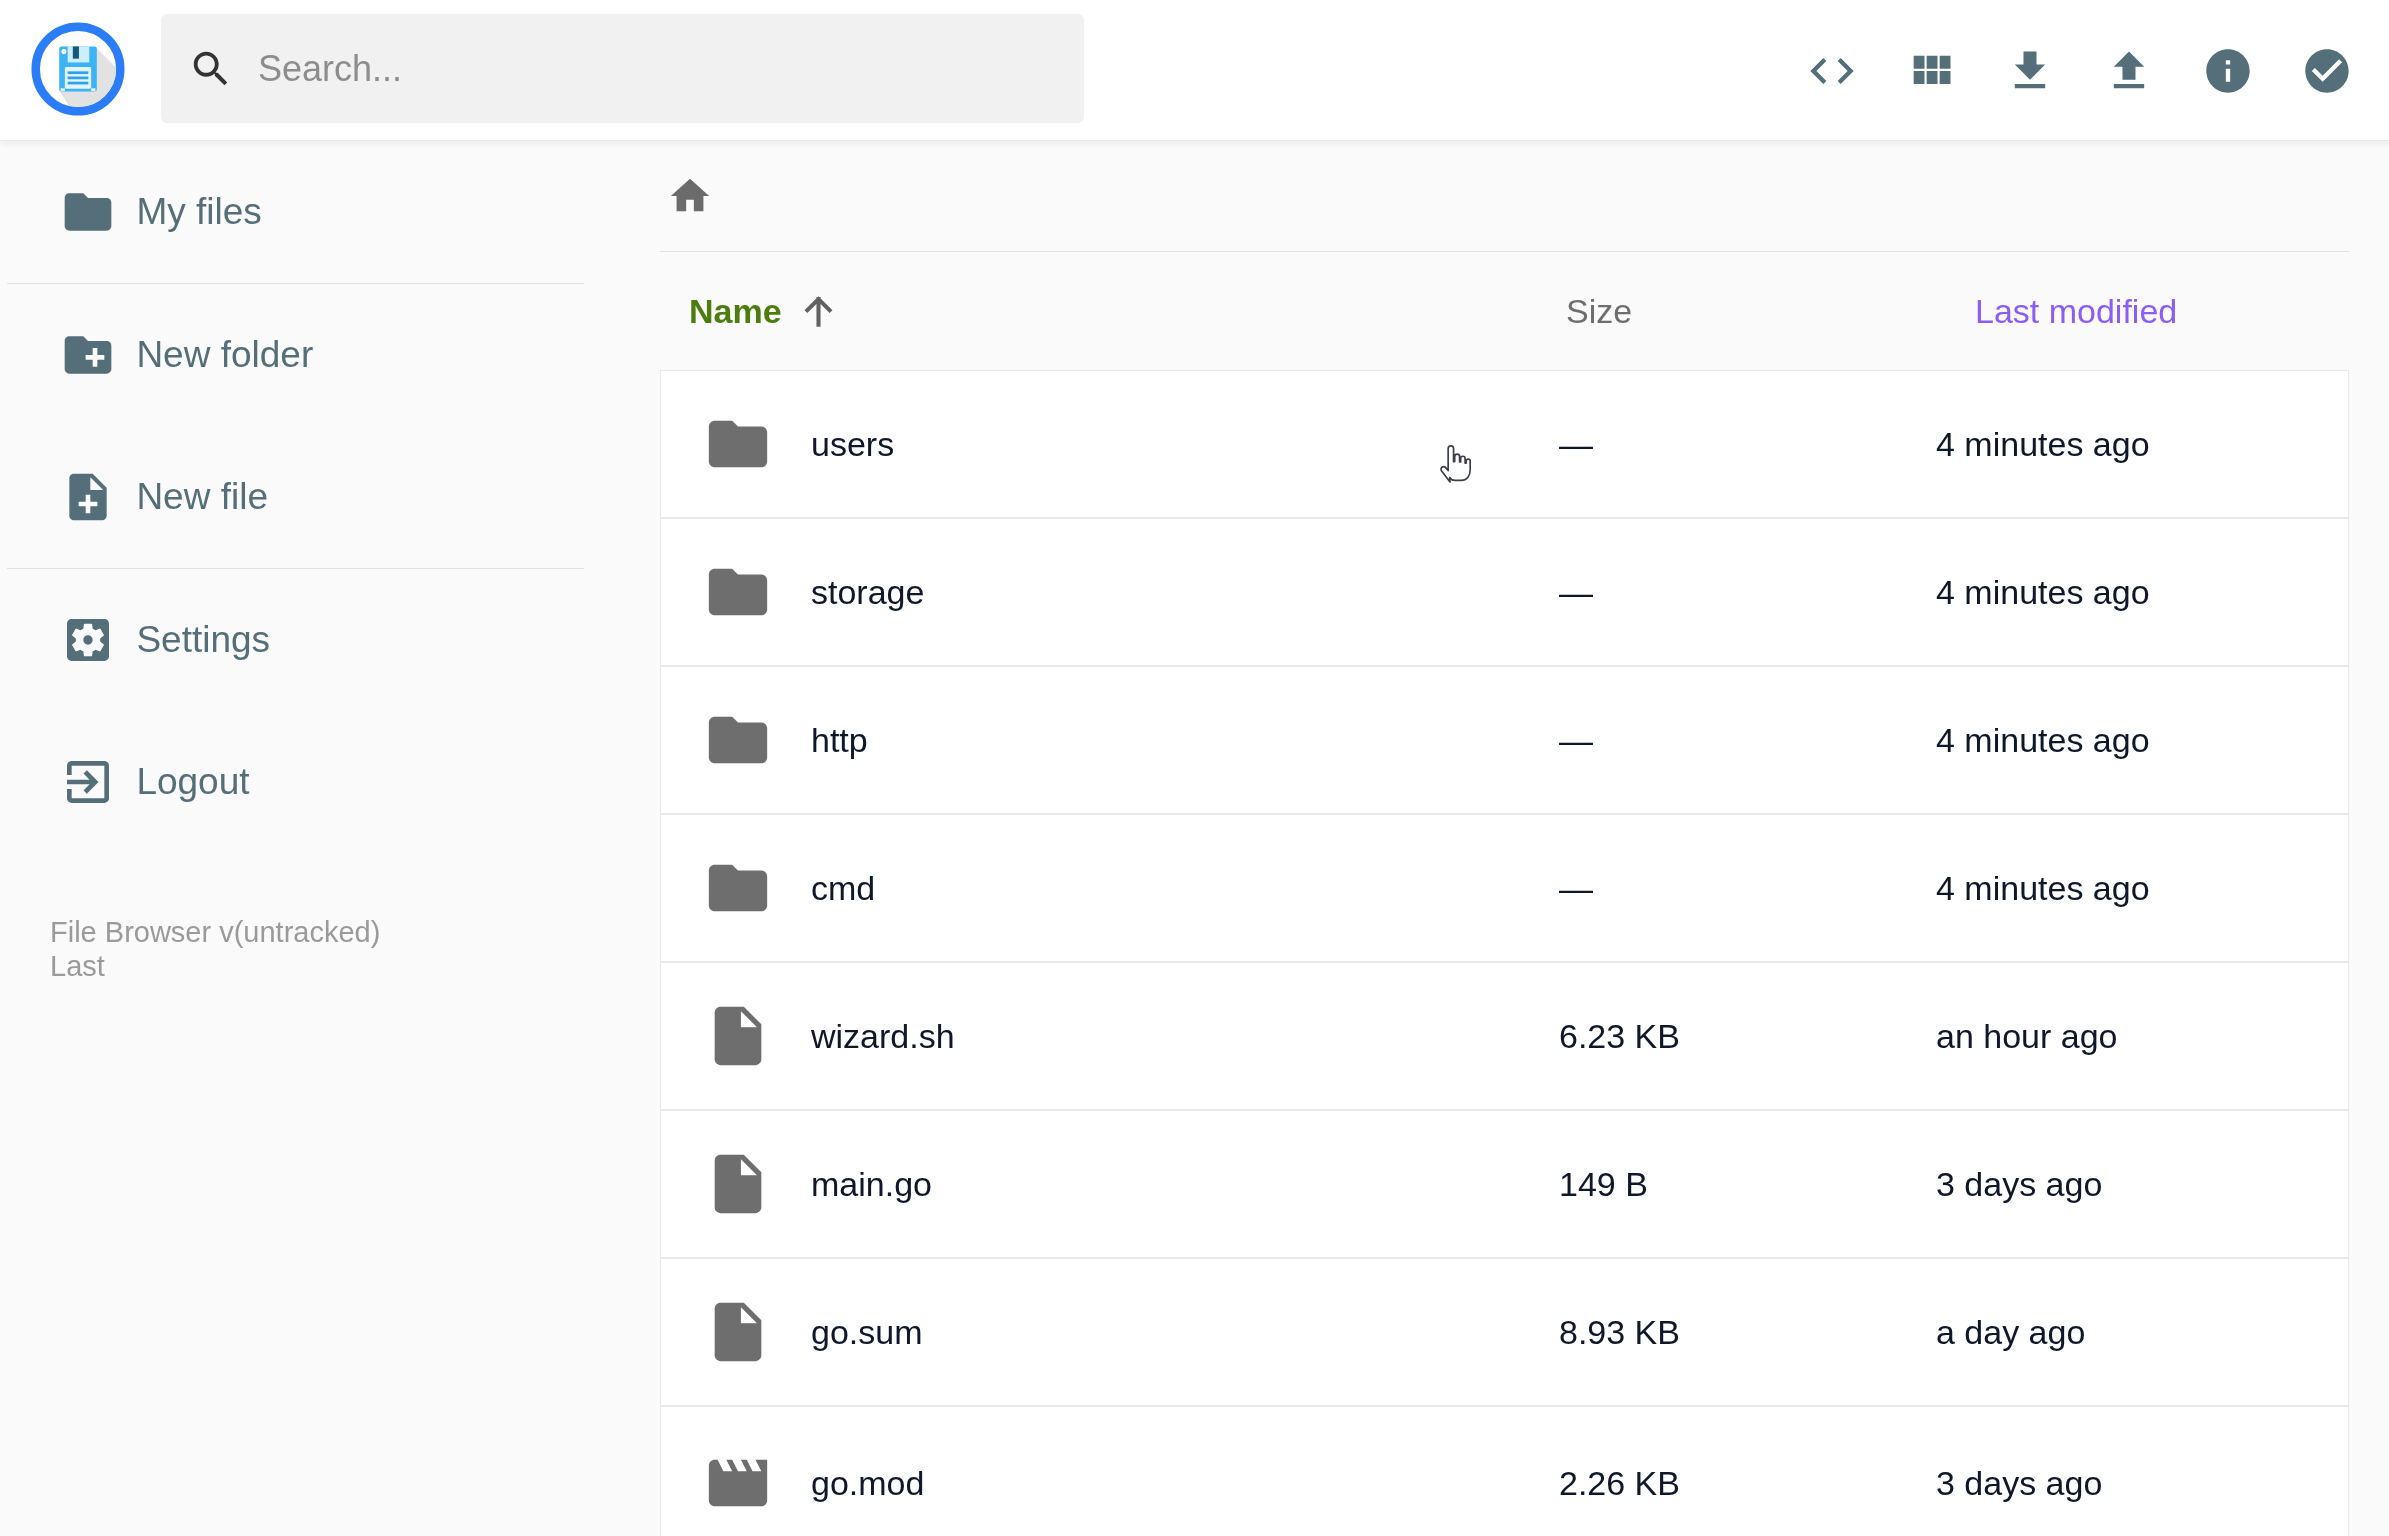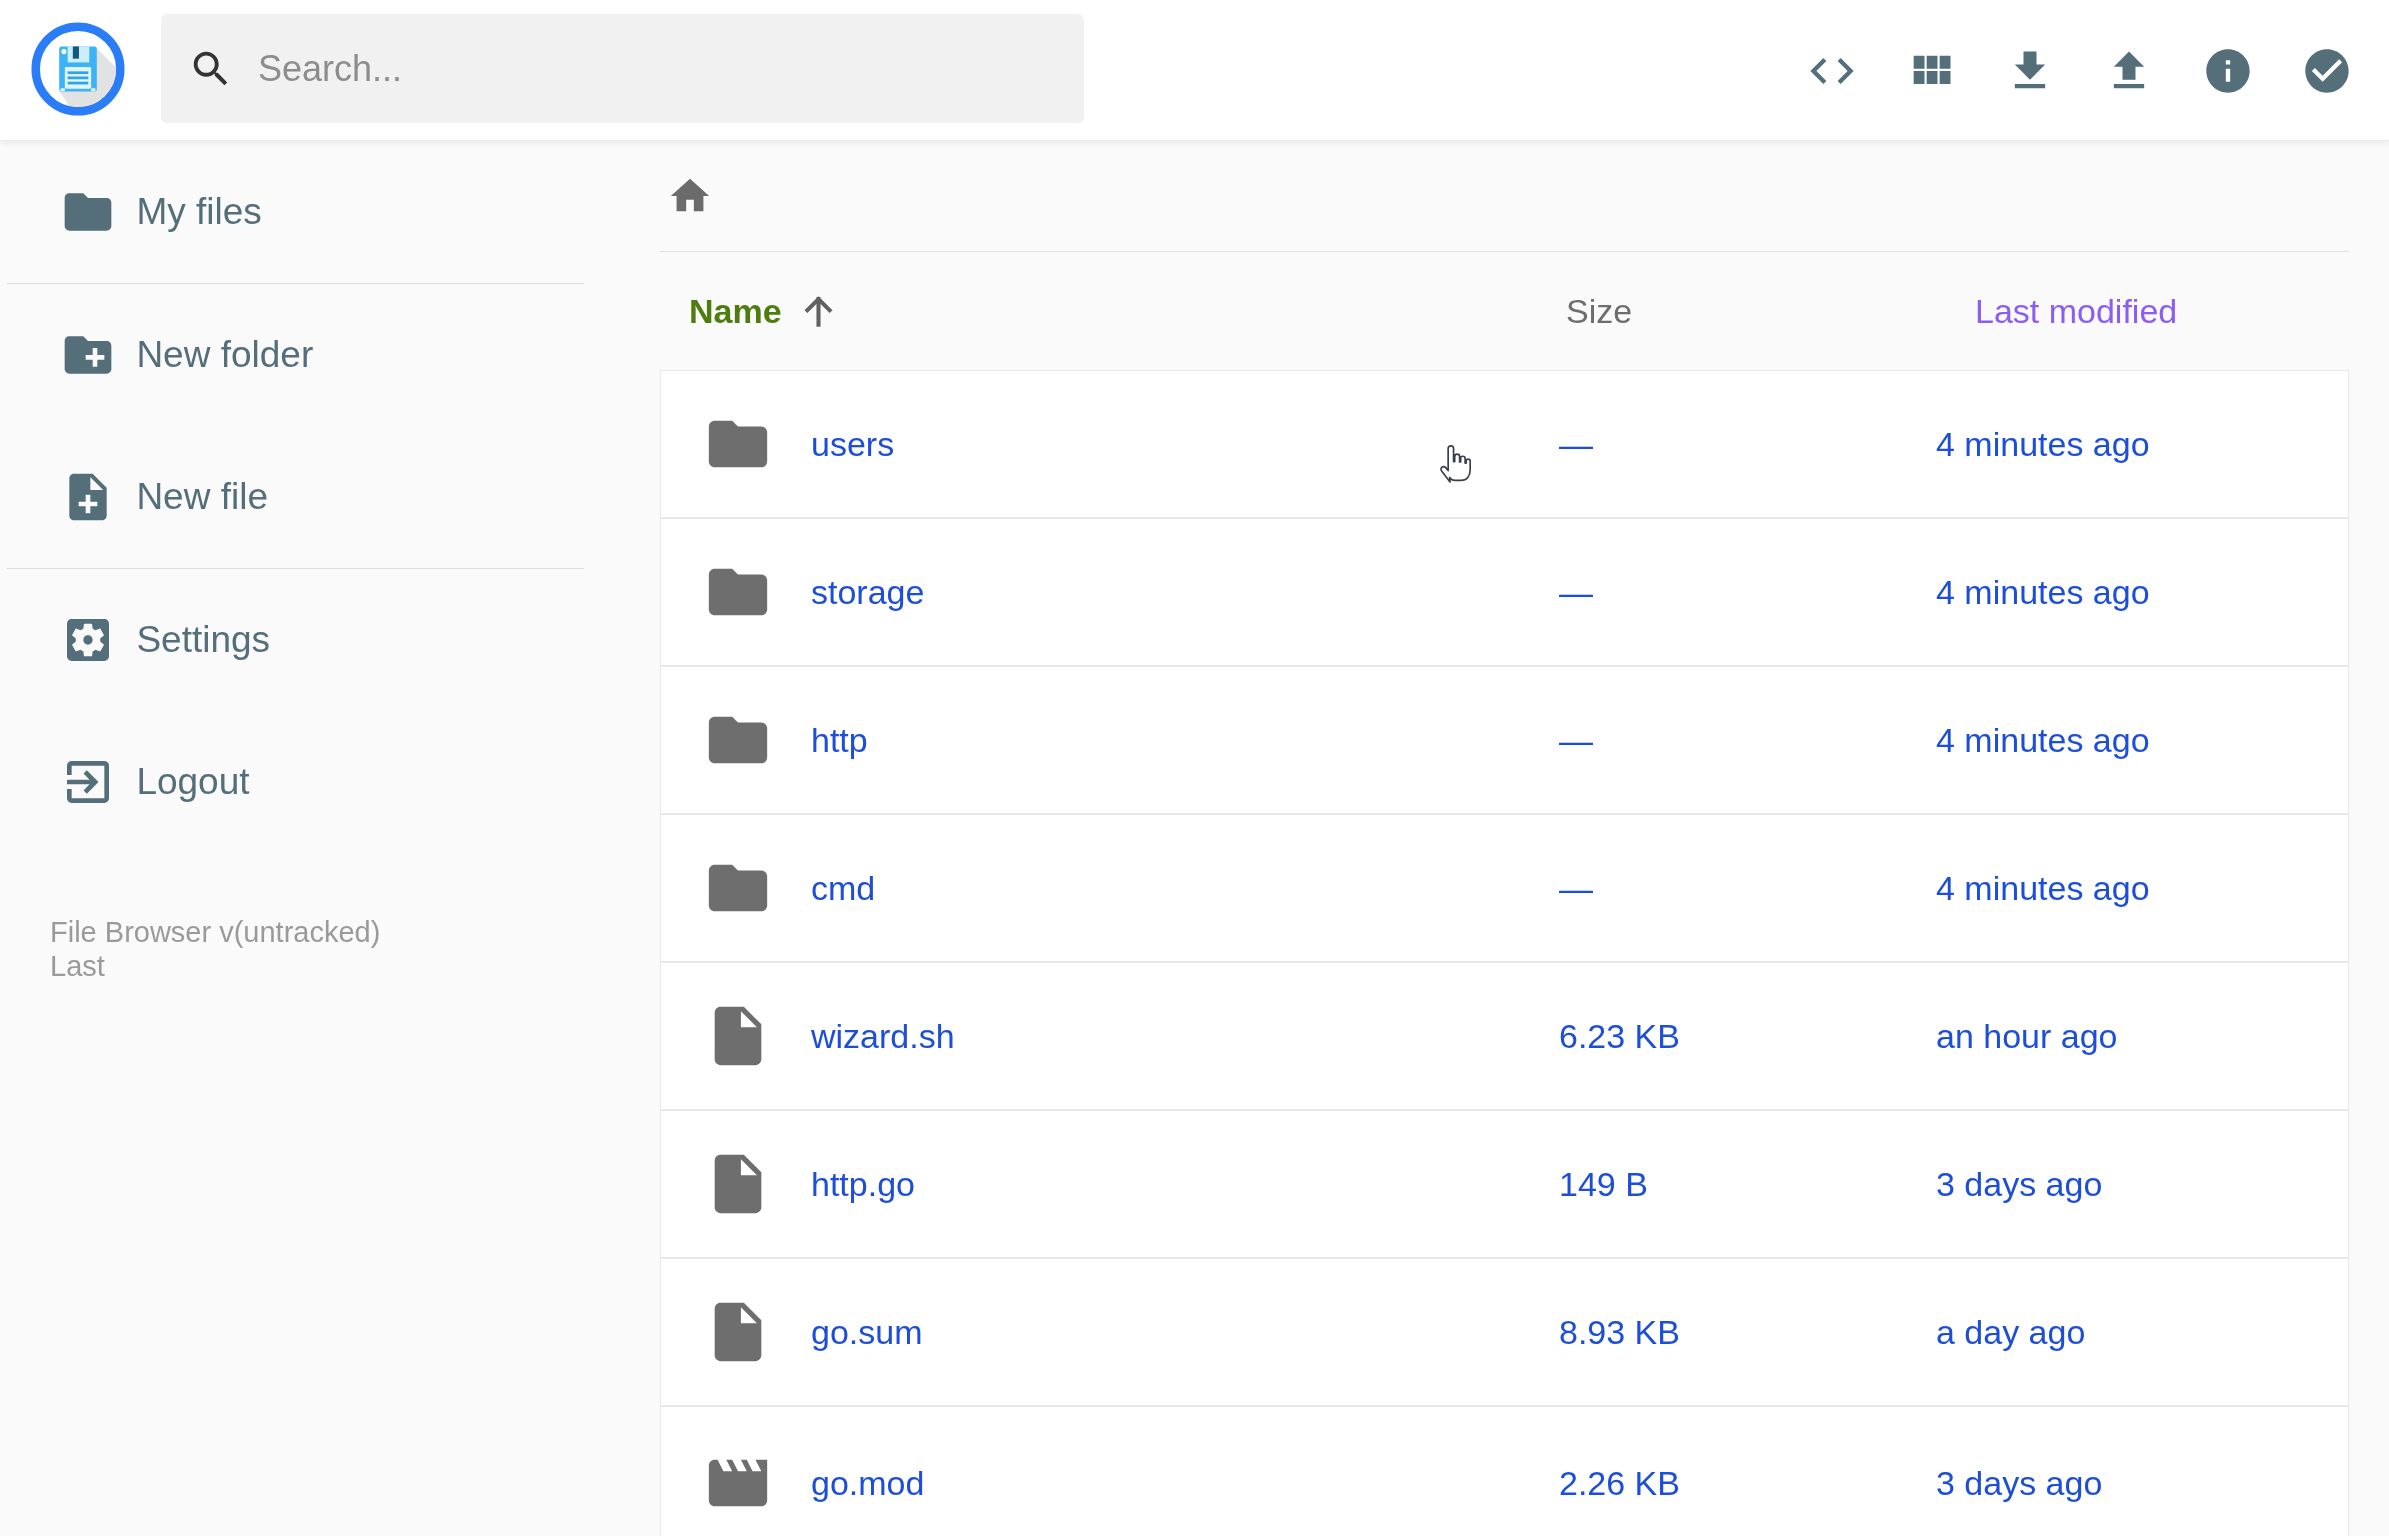--- a/index.html
+++ b/index.html
@@ -69,21 +69,21 @@
   .hsize { left:906px; color:#6e6e6e; }
   .hmod  { left:1287px; color:#8b5cf6;margin-left:28px; }
 
   .items { border:1.9px solid #e8e8e8; border-bottom:0; background:#fafafa; }
   .frow { position:relative; height:148px; background:#ffffff; border-bottom:2.8px solid #e8e8e8; cursor:pointer; }
   .frow:last-child { border-bottom:0; height:151px; }
   .fic {
     position:absolute; left:42px; top:50%; transform:translateY(-50%);
     width:70px; height:70px; fill:#6e6e6e;
   }
-  .fcell { position:absolute; top:50%; transform:translateY(-50%); font-size:34px; color:#1d4ed8; white-space:nowrap; }
+  .fcell { position:absolute; top:50%; transform:translateY(-50%); font-size:34px; color:#0f172a; white-space:nowrap; }
   .fname { left:150px; }
   .fsize { left:898px; }
   .fmod  { left:1275px; }
 
   
   .cursor { position:absolute; left:1433px; top:436px; width:43px; height:52px; z-index:50; pointer-events:none; }
 </style>
 </head>
 <body>
 
@@ -303,21 +303,21 @@
           <use href="#sym-file-icon"></use>
         </svg>
         <span class="fcell fname">wizard.sh</span>
         <span class="fcell fsize">6.23 KB</span>
         <span class="fcell fmod">an hour ago</span>
       </div>
       <div class="frow">
         <svg class="fic" viewBox="0 0 24 24">
           <use href="#sym-file-icon"></use>
         </svg>
-        <span class="fcell fname">http.go</span>
+        <span class="fcell fname">main.go</span>
         <span class="fcell fsize">149 B</span>
         <span class="fcell fmod">3 days ago</span>
       </div>
       <div class="frow">
         <svg class="fic" viewBox="0 0 24 24">
           <use href="#sym-file-icon"></use>
         </svg>
         <span class="fcell fname">go.sum</span>
         <span class="fcell fsize">8.93 KB</span>
         <span class="fcell fmod">a day ago</span>

